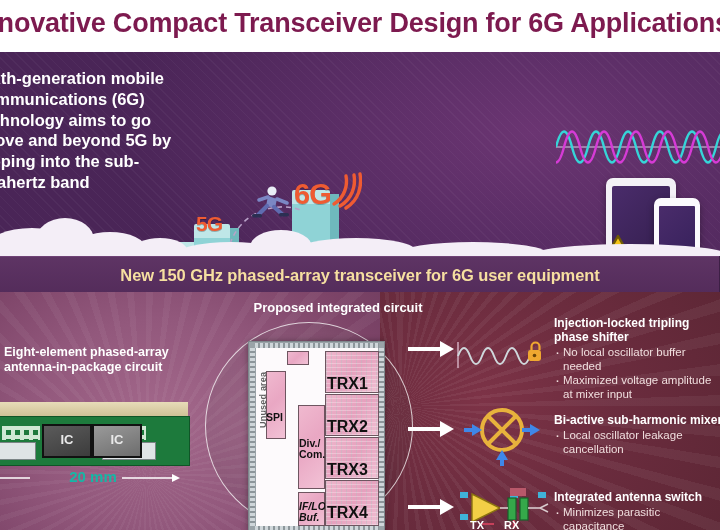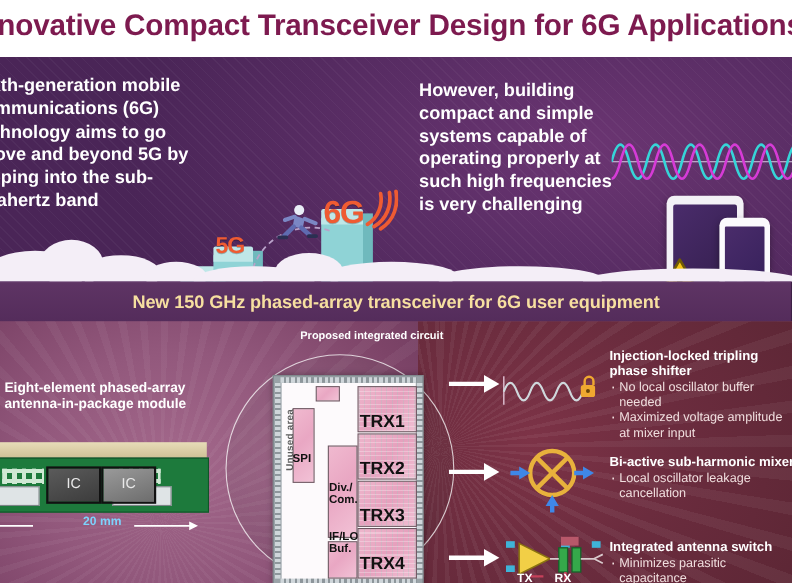--- a/index.html
+++ b/index.html
@@ -86,21 +86,21 @@
     background:radial-gradient(ellipse 300px 260px at 30% 45%, #7d3347 0%, #6b2c3e 45%, #5b2634 100%);
   }
   .bottom .darkright .rays2{
     position:absolute;inset:0;
     background:repeating-conic-gradient(from 0deg at 6% 48%,
       rgba(255,255,255,0.05) 0deg 2deg, rgba(0,0,0,0) 2deg 5.5deg);
   }
 
   .ic-caption{
     position:absolute;left:228px;top:300px;width:220px;text-align:center;
-    color:#fff;font-size:10px;font-weight:bold;z-index:8;
+    color:#fff;font-size:13px;font-weight:bold;z-index:8;
   }
 
   
   .lens{
     position:absolute;left:205px;top:322px;width:206px;height:206px;
     border-radius:50%;border:1.5px solid rgba(255,255,255,0.75);
     background:radial-gradient(circle at 45% 40%, rgba(255,255,255,0.07), rgba(0,0,0,0.12));
     z-index:6;
   }
 
@@ -138,28 +138,28 @@
     position:absolute;left:4px;top:345px;width:190px;
     color:#fff;font-size:12.5px;font-weight:bold;line-height:1.22;z-index:8;
   }
   .board{position:absolute;left:-30px;top:408px;width:218px;height:62px;z-index:7;}
   .pcb{position:absolute;left:0;top:8px;width:218px;height:48px;background:#1d7a3c;
        border:1px solid #0f5527;}
   .substrate{position:absolute;left:0;top:-6px;width:218px;height:14px;
        background:linear-gradient(180deg,#e7dcb8,#cfc197);}
   .icchip{position:absolute;top:16px;width:46px;height:30px;border:2px solid #111;}
   .icchip span{position:absolute;left:0;top:6px;width:100%;text-align:center;
-       color:#e9e9e9;font-size:13px;font-weight:normal;}
+       color:#e9e9e9;font-size:13px;font-weight:bold;}
   .padgrid{position:absolute;width:38px;height:14px;
        background:repeating-linear-gradient(90deg,#cfe9d4 0 4px,rgba(0,0,0,0) 4px 9px),
                   repeating-linear-gradient(180deg,#cfe9d4 0 4px,rgba(0,0,0,0) 4px 9px);}
   .conn{position:absolute;background:#dfe4e6;border:1px solid #7b8486;}
   .dimline{position:absolute;left:-28px;top:470px;width:214px;height:16px;z-index:8;}
   .dimtext{position:absolute;left:0;top:468px;width:186px;text-align:center;
-      color:#7dd3fc;font-size:11px;font-weight:bold;z-index:9;}
+      color:#14b8a6;font-size:15px;font-weight:bold;z-index:9;}
 
   
   .feat{position:absolute;z-index:9;}
   .feat-title{color:#fff;font-size:12px;font-weight:bold;line-height:1.18;}
   .feat-ul{margin:1px 0 0 0;padding:0;list-style:none;}
   .feat-ul li{color:#f0dede;font-size:11.5px;line-height:1.22;padding-left:9px;position:relative;}
   .feat-ul li:before{content:"\00B7";position:absolute;left:1px;top:-2px;font-size:15px;color:#f0dede;}
 
   .arrow{position:absolute;z-index:9;}
   .icon-box{position:absolute;z-index:9;}
@@ -170,21 +170,20 @@
 <div class="stage">
 
   <div class="titlebar">
     <div class="title">Innovative Compact Transceiver Design for 6G Applications</div>
   </div>
 
   <div class="toppanel">
     <div class="diagstripes"></div>
 
     <div class="leftcopy">Sixth-generation mobile communications (6G) technology aims to go above and beyond 5G by tapping into the sub-terahertz band</div>
-    <div class="rightcopy">However, building compact and simple systems capable of operating properly at such high frequencies is very challenging</div>
 
     <div class="blocks">
 
       <div class="bar" style="left:4px;top:146px;width:32px;height:58px;">
         <div class="top"></div>
         <div class="side"></div>
       </div>
 
       <div class="bar" style="left:34px;top:128px;width:36px;height:76px;">
         <div class="top"></div>
@@ -281,37 +280,37 @@
     <div class="blk" style="left:17px;top:29px;width:18px;height:66px;"></div>
     <div class="blk-label" style="left:17px;top:70px;">SPI</div>
 
     <div class="unused">Unused area</div>
 
     <div class="blk" style="left:49px;top:63px;width:25px;height:82px;"></div>
     <div class="blk-label" style="left:50px;top:96px;white-space:pre-line;">Div./
 Com.</div>
 
     <div class="blk" style="left:49px;top:150px;width:25px;height:32px;"></div>
-    <div class="blk-label" style="left:50px;top:141px;white-space:pre-line;">IF/LO
+    <div class="blk-label" style="left:50px;top:159px;white-space:pre-line;font-style:italic;">IF/LO
 Buf.</div>
 
     <div class="blk textured" style="left:76px;top:9px;width:52px;height:40px;"></div>
     <div class="trx-label" style="left:78px;top:33px;">TRX1</div>
 
     <div class="blk textured" style="left:76px;top:52px;width:52px;height:40px;"></div>
     <div class="trx-label" style="left:78px;top:76px;">TRX2</div>
 
     <div class="blk textured" style="left:76px;top:95px;width:52px;height:40px;"></div>
     <div class="trx-label" style="left:78px;top:119px;">TRX3</div>
 
     <div class="blk textured" style="left:76px;top:138px;width:52px;height:44px;"></div>
     <div class="trx-label" style="left:78px;top:162px;">TRX4</div>
   </div>
 
-  <div class="mod-caption">Eight-element phased-array antenna-in-package module</div>
+  <div class="mod-caption">Eight-element phased-array antenna-in-package circuit</div>
 
   <div class="board">
     <div class="substrate"></div>
     <div class="pcb"></div>
     <div class="padgrid" style="left:32px;top:18px;"></div>
     <div class="padgrid" style="left:138px;top:18px;"></div>
     <div class="conn" style="left:14px;top:34px;width:50px;height:16px;"></div>
     <div class="conn" style="left:132px;top:34px;width:52px;height:16px;"></div>
     <div class="icchip" style="left:72px;background:linear-gradient(160deg,#5b5b5b,#3c3c3c);">
       <span>IC</span>

